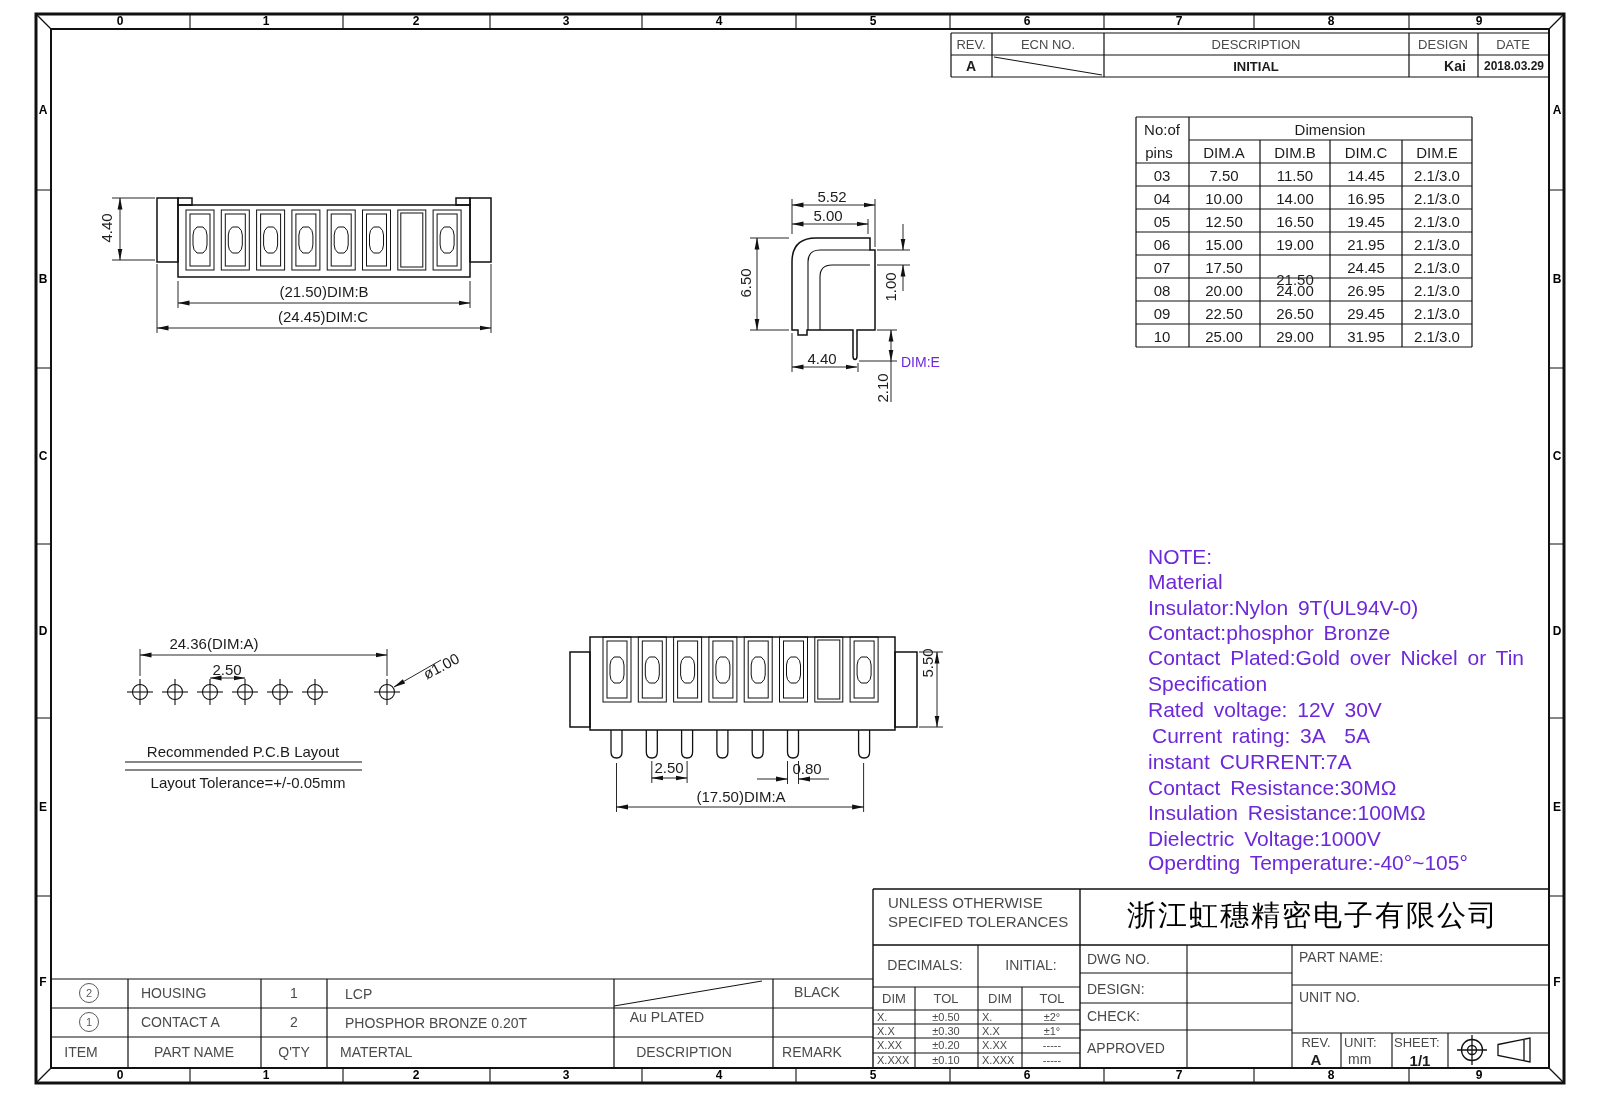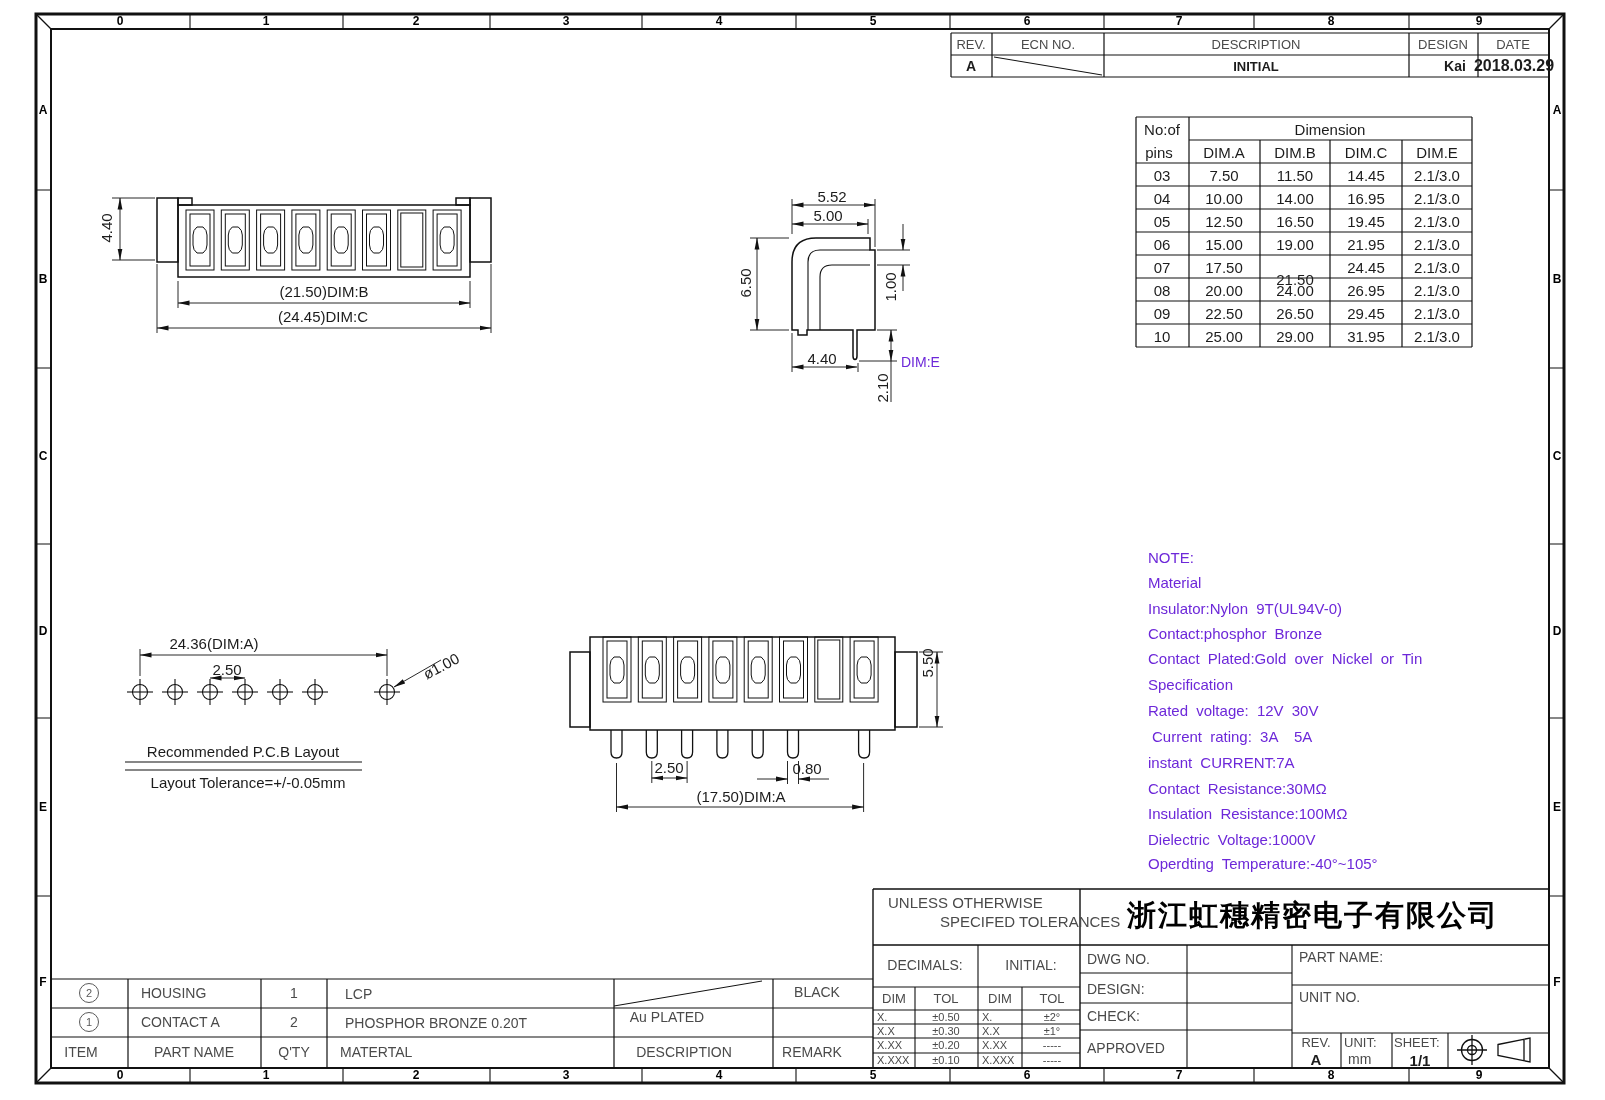--- a/index.html
+++ b/index.html
@@ -3,30 +3,30 @@
 <meta charset="utf-8">
 <style>
   html,body{margin:0;padding:0;background:#e8e8e8}
   #page{position:relative;width:1605px;height:1100px;background:#ffffff;
         font-family:"Liberation Sans",sans-serif;overflow:hidden;color:#222}
   #page svg{position:absolute;left:0;top:0}
   .t{position:absolute;white-space:pre;transform:translate(-50%,-50%);color:#1c1c1c}
   .tl{position:absolute;white-space:pre;transform:translate(0,-50%);color:#6d28d9}
   .r90{transform:translate(-50%,-50%) rotate(-90deg)}
   .r28{transform:translate(-50%,-50%) rotate(-28deg)}
-  .f11{font-size:11px}.f12{font-size:16px}.f13{font-size:13px}.f14{font-size:14px}
+  .f11{font-size:11px}.f12{font-size:12px}.f13{font-size:13px}.f14{font-size:14px}
   .f15{font-size:15px}
-  .f17{font-size:15px;word-spacing:4px}
+  .f17{font-size:21px;word-spacing:4px}
   .b{font-weight:bold}
   .g{color:#4a4a4a}
   .band{font-size:12px;font-weight:bold;color:#000}
   .circnum{position:absolute;transform:translate(-50%,-50%);width:18px;height:18px;
            border:1.2px solid #5a5a5a;border-radius:50%;color:#5a5a5a;font-size:11px;
            line-height:18px;text-align:center}
-  .company{font-size:29px;font-weight:bold;letter-spacing:2px;color:#000}
+  .company{font-size:29px;font-weight:normal;letter-spacing:2px;color:#000}
 </style>
 </head>
 <body>
 
 <div id="page">
 
 <svg width="1605" height="1100" viewBox="0 0 1605 1100">
   <defs>
     <marker id="ar" viewBox="0 0 12 6" refX="11.5" refY="3" markerWidth="12" markerHeight="6" markerUnits="userSpaceOnUse" orient="auto-start-reverse">
       <path d="M0,0.6 L12,3 L0,5.4 Z" fill="#111" stroke="none"></path>
@@ -355,21 +355,21 @@
 <div class="tl f14 g" style="left:345px;top:1023px">PHOSPHOR BRONZE 0.20T</div>
 <div class="t f14 g" style="left:667px;top:1017px">Au PLATED</div>
 <div class="t f14 g" style="left:81px;top:1052px">ITEM</div>
 <div class="t f14 g" style="left:194px;top:1052px">PART NAME</div>
 <div class="t f14 g" style="left:294px;top:1052px">Q'TY</div>
 <div class="tl f14 g" style="left:340px;top:1052px">MATERTAL</div>
 <div class="t f14 g" style="left:684px;top:1052px">DESCRIPTION</div>
 <div class="t f14 g" style="left:812px;top:1052px">REMARK</div>
 
 <div class="tl f15 g" style="left:888px;top:902px">UNLESS OTHERWISE</div>
-<div class="tl f15 g" style="left:940px;top:921px">SPECIFED TOLERANCES</div>
+<div class="tl f15 g" style="left:888px;top:921px">SPECIFED TOLERANCES</div>
 <div class="t company" style="left:1313px;top:916px">浙江虹穗精密电子有限公司</div>
 <div class="t f14 g" style="left:925px;top:965px">DECIMALS:</div>
 <div class="t f14 g" style="left:1031px;top:965px">INITIAL:</div>
 <div class="t f13 g" style="left:894px;top:998px">DIM</div>
 <div class="t f13 g" style="left:946px;top:998px">TOL</div>
 <div class="t f13 g" style="left:1000px;top:998px">DIM</div>
 <div class="t f13 g" style="left:1052px;top:998px">TOL</div>
 <div class="tl f11 g" style="left:877px;top:1017px">X.</div>
 <div class="t f11 g" style="left:946px;top:1017px">±0.50</div>
 <div class="tl f11 g" style="left:877px;top:1031px">X.X</div>

